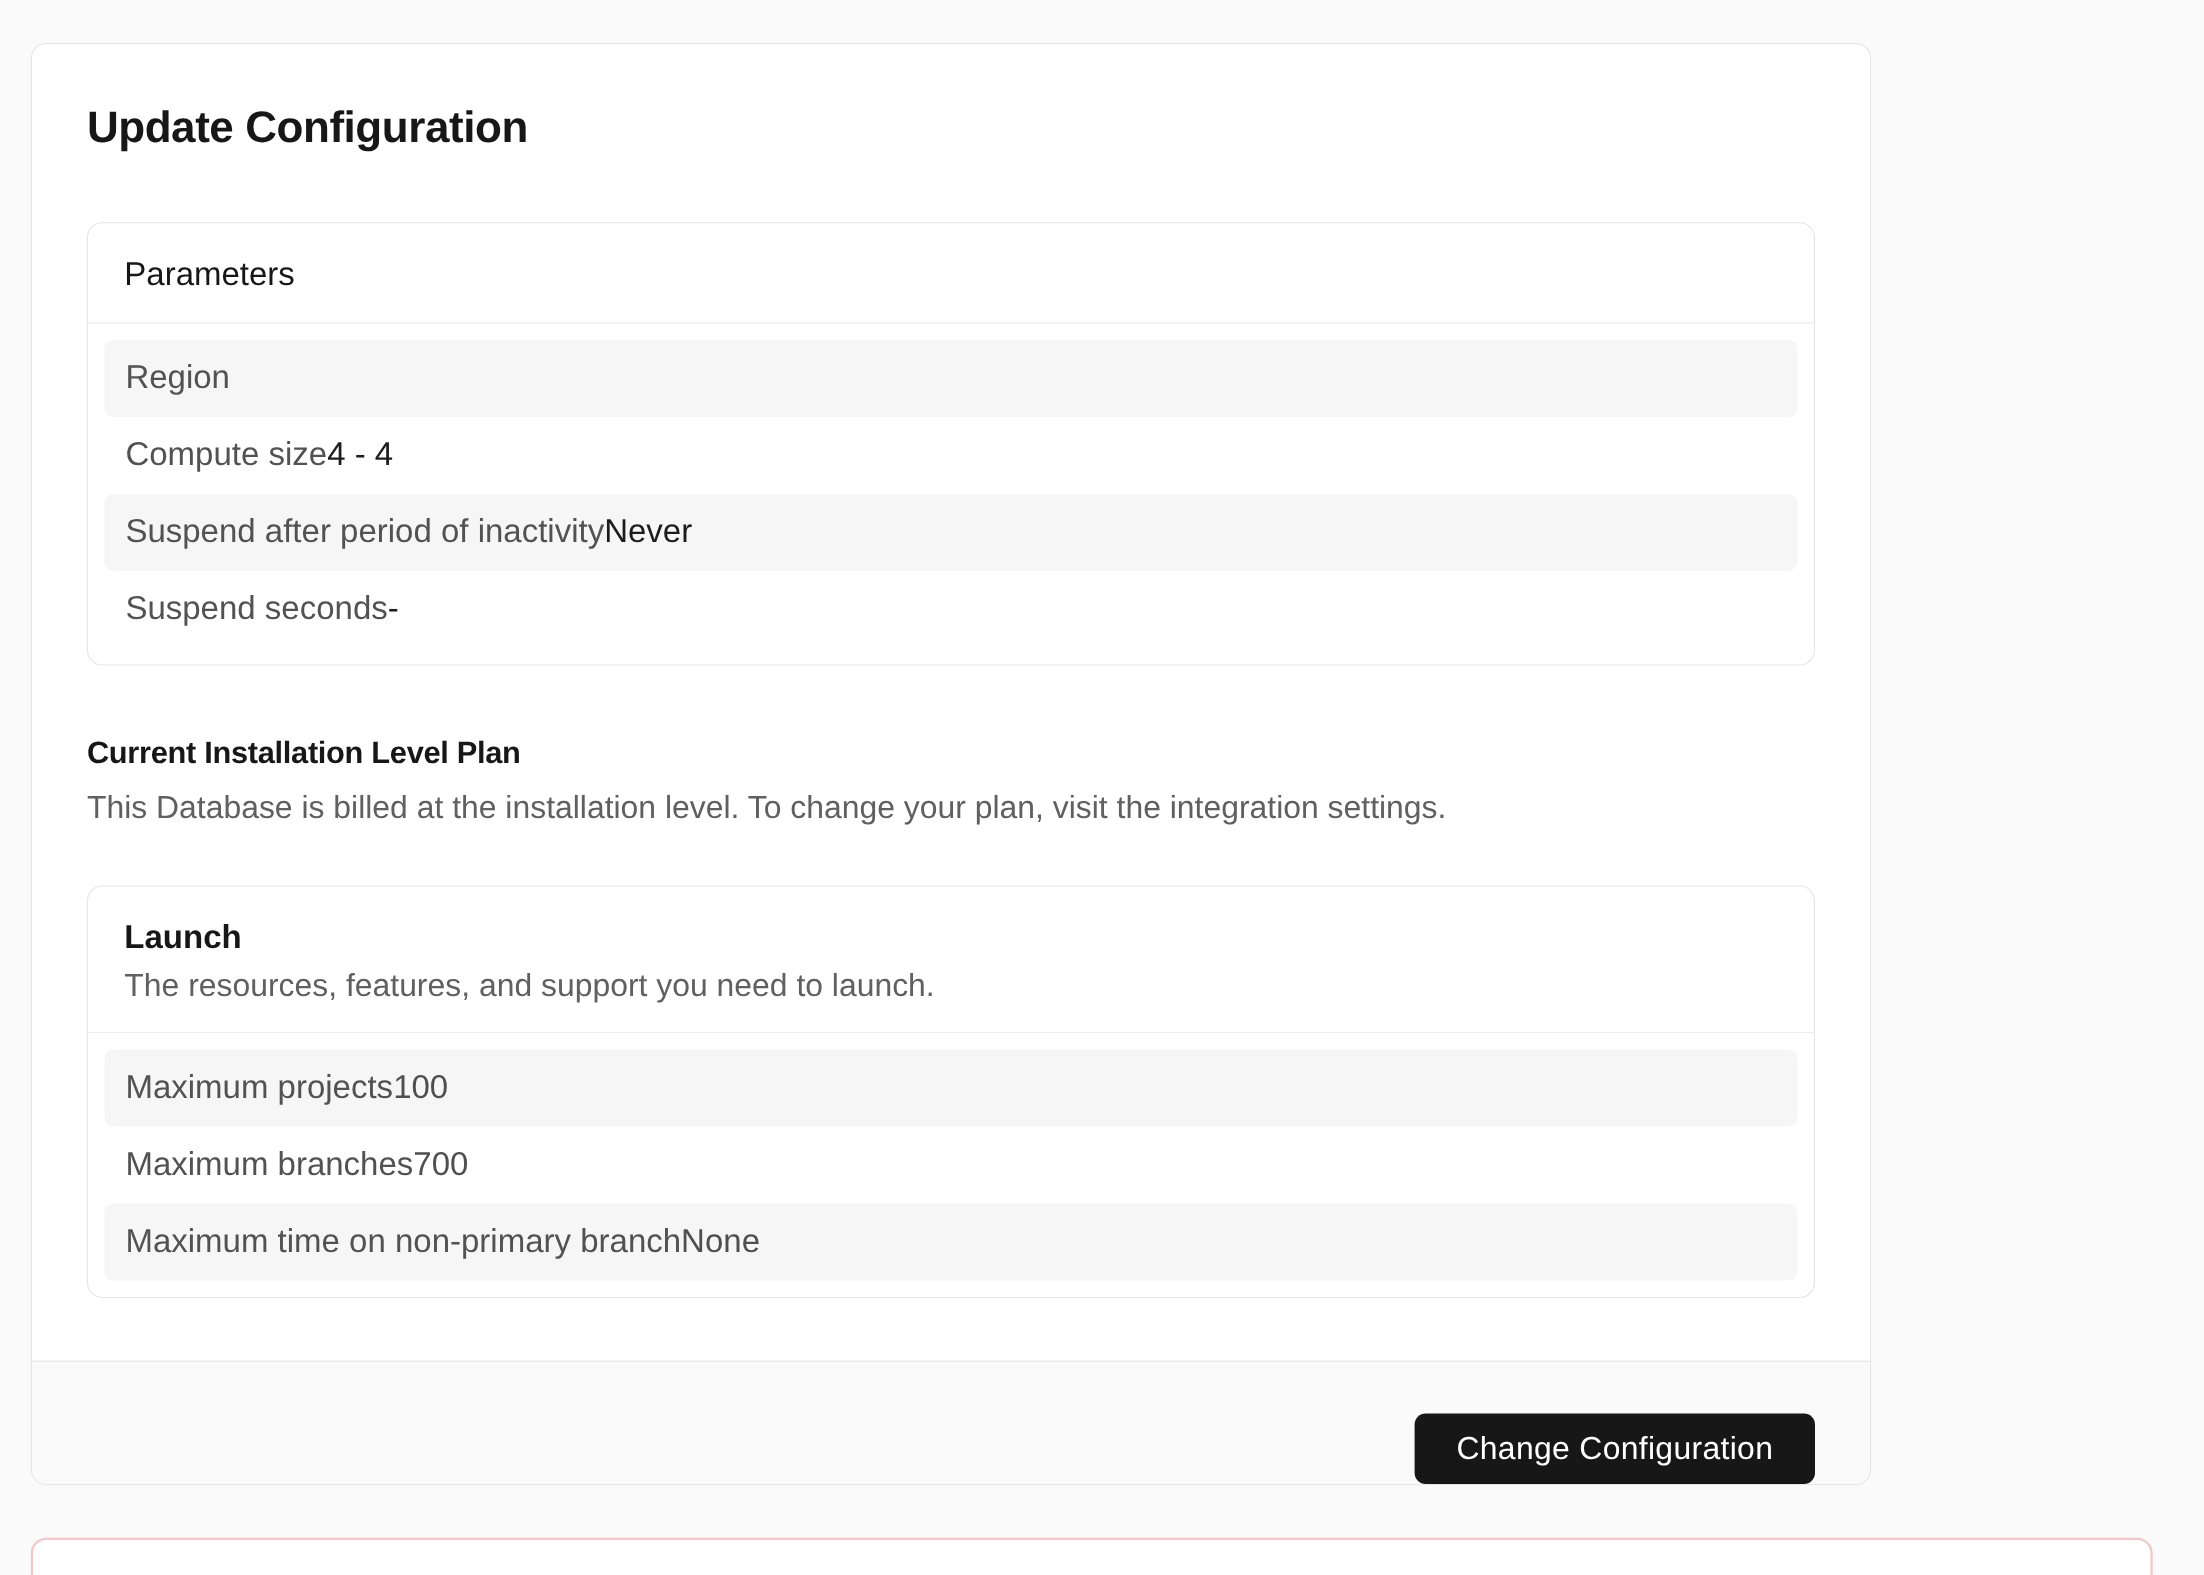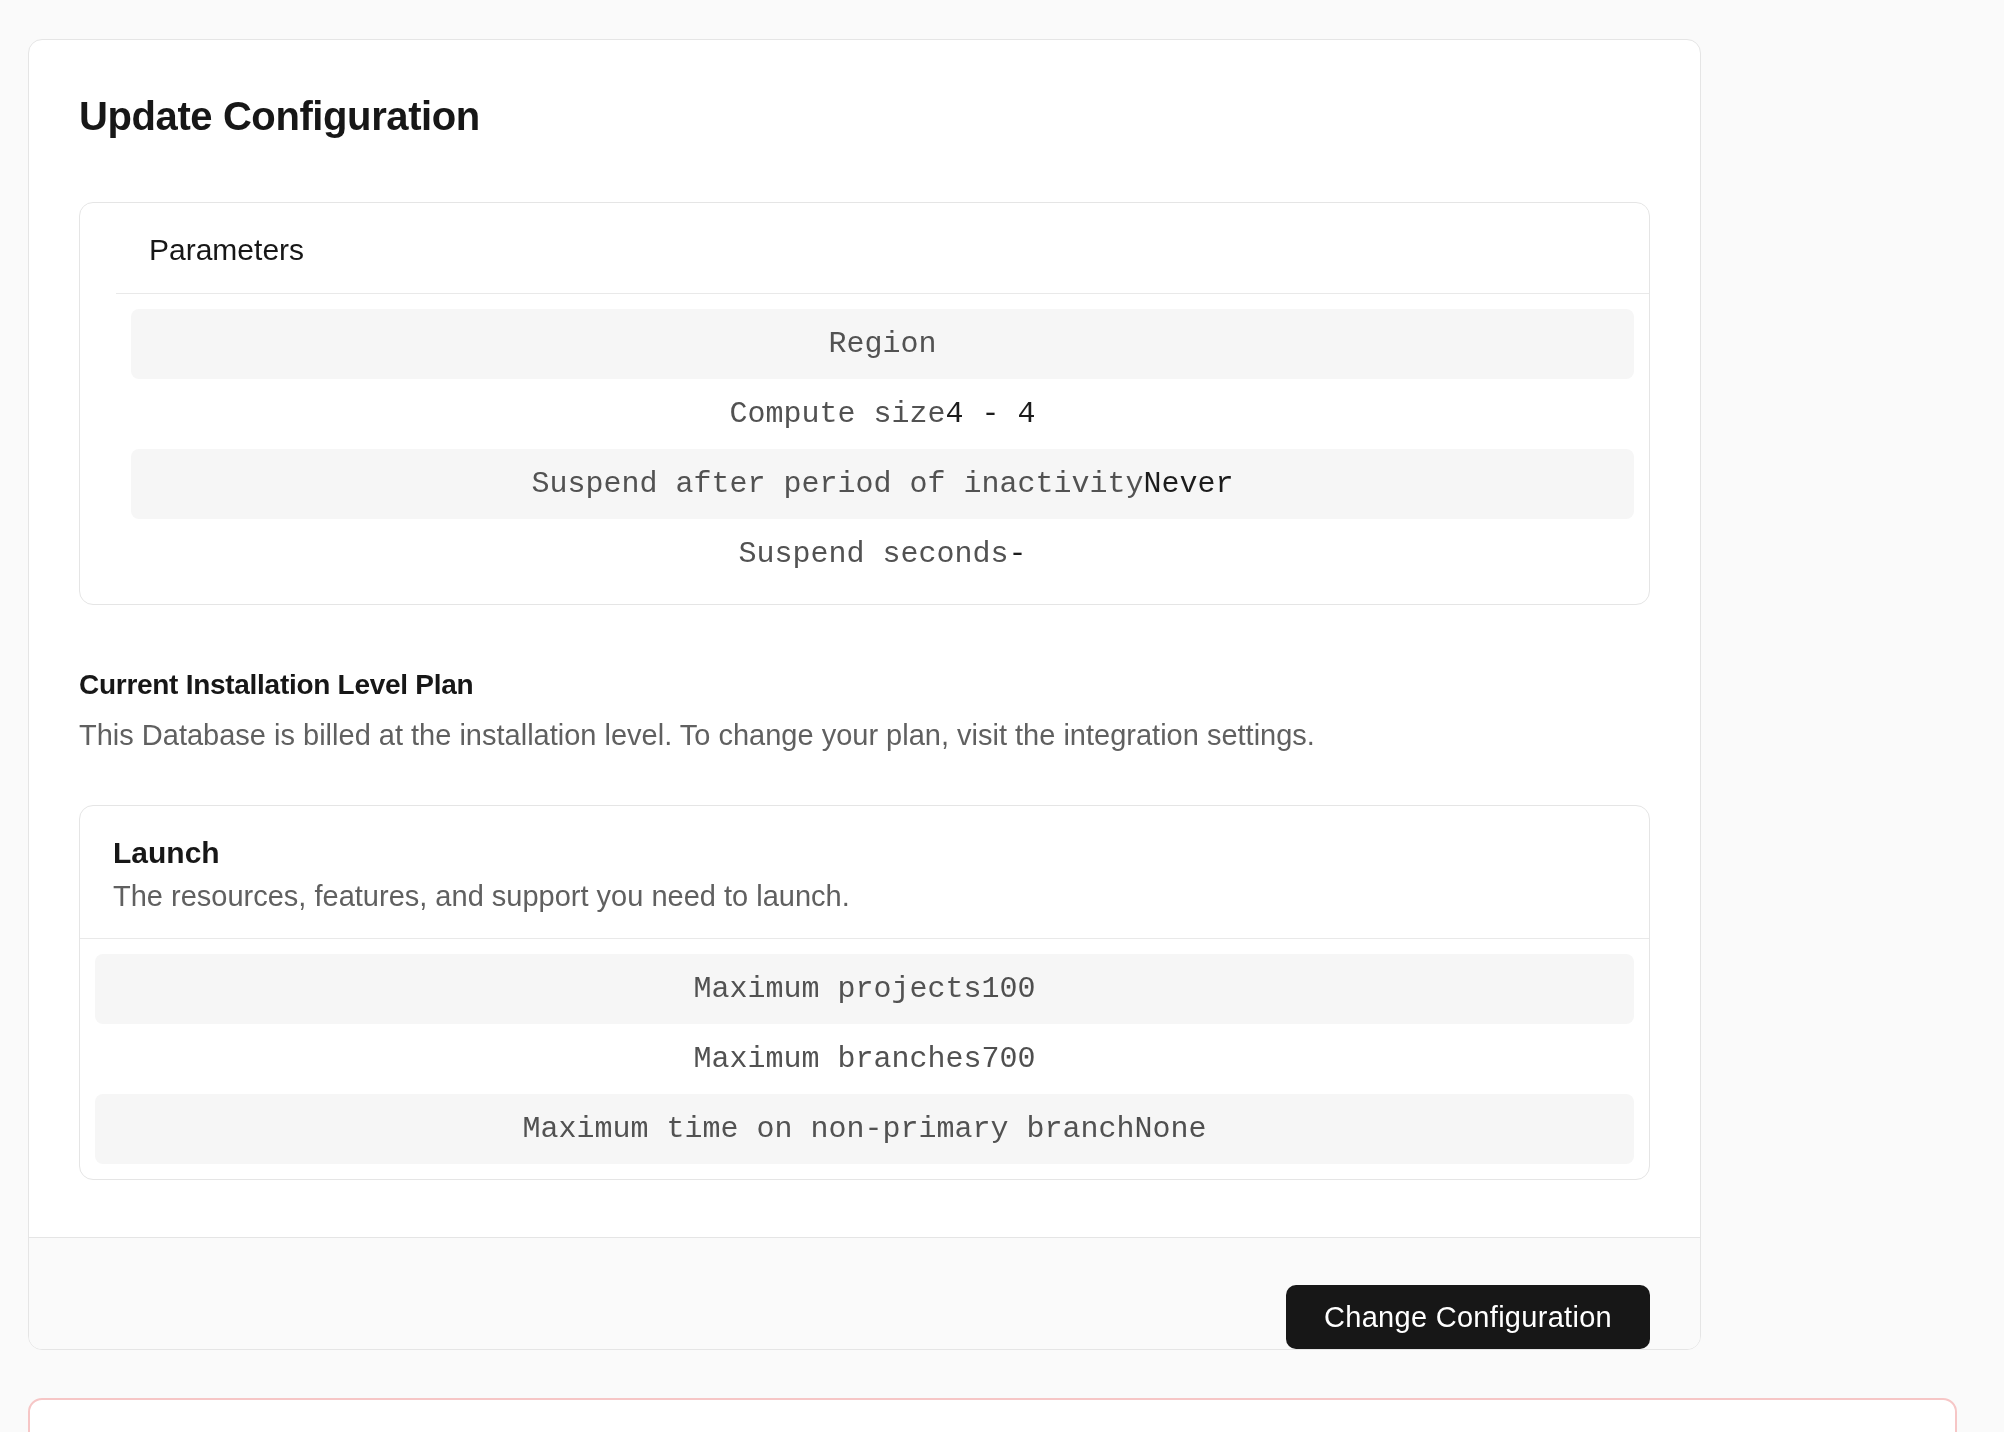--- a/index.html
+++ b/index.html
@@ -30,21 +30,21 @@
     font-weight: 700;
     letter-spacing: -0.01em;
     color: #171717;
   }
 
   .panel {
     border: 1.5px solid #e5e5e5;
     border-radius: 14px;
     background: #ffffff;
   }
-  .panel.params { margin-top: 62px; padding-left: 36px; }
+  .panel.params { margin-top: 62px; }
   .panel.plan   { margin-top: 52px; }
 
   .panel-header {
     padding: 28px 33px 24px 33px;
     border-bottom: 1.5px solid #e9e9e9;
   }
   .panel-title {
     font-size: 30px;
     line-height: 38px;
     font-weight: 500;
@@ -57,25 +57,24 @@
     line-height: 36px;
     font-weight: 400;
     color: #606060;
   }
 
   .rows { padding: 15px; }
   .row {
     height: 70px;
     display: flex;
     align-items: center;
-    justify-content: center;
+    justify-content: flex-start;
     padding: 0 19px;
     border-radius: 8px;
     font-size: 30px;
-    font-family: Liberation Mono, monospace;
   }
   .row:nth-of-type(odd) { background: #f6f6f6; }
   .row-label { color: #525252; }
   .row-value-wrap { display: flex; align-items: center; gap: 14px; }
   .params .row-value { color: #1c1c1c; }
   .plan   .row-value { color: #4f4f4f; }
   .badge {
     background: #e8e8e8;
     color: #3f3f3f;
     font-size: 26px;

